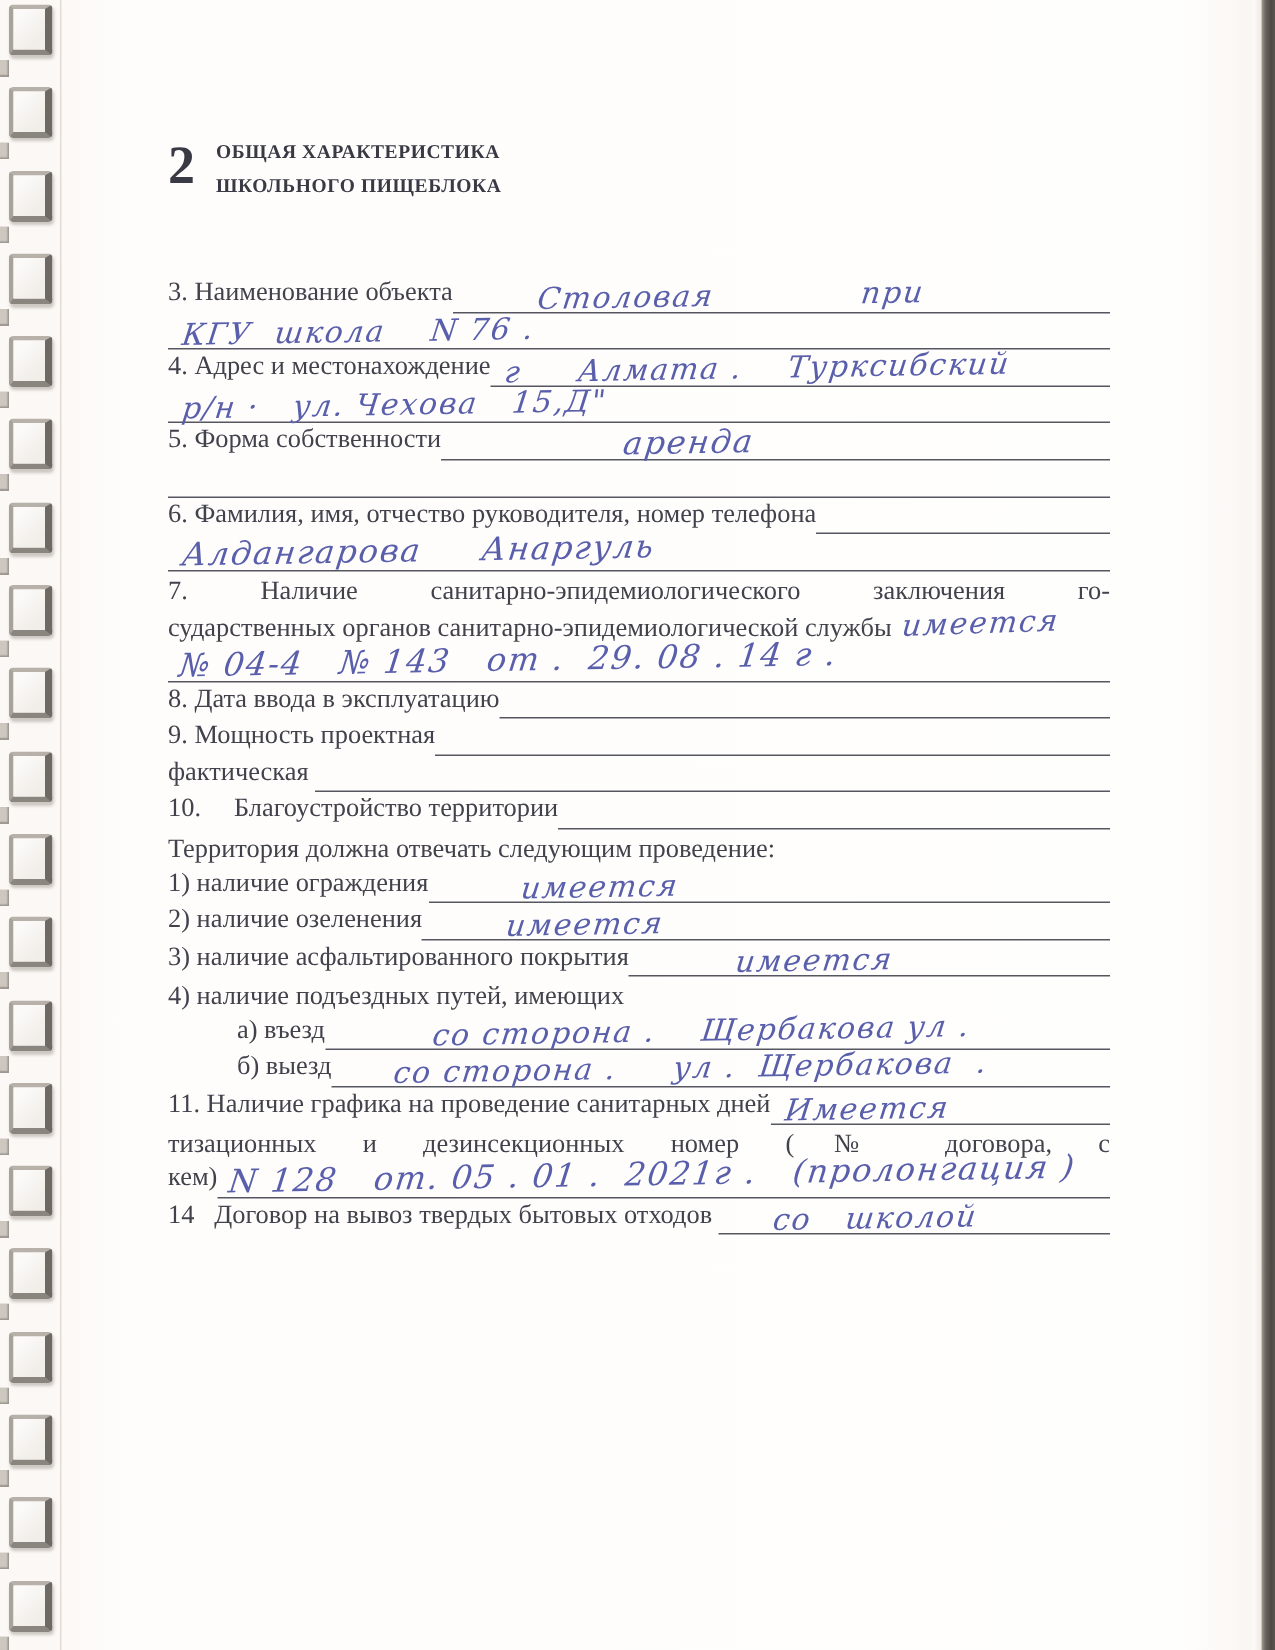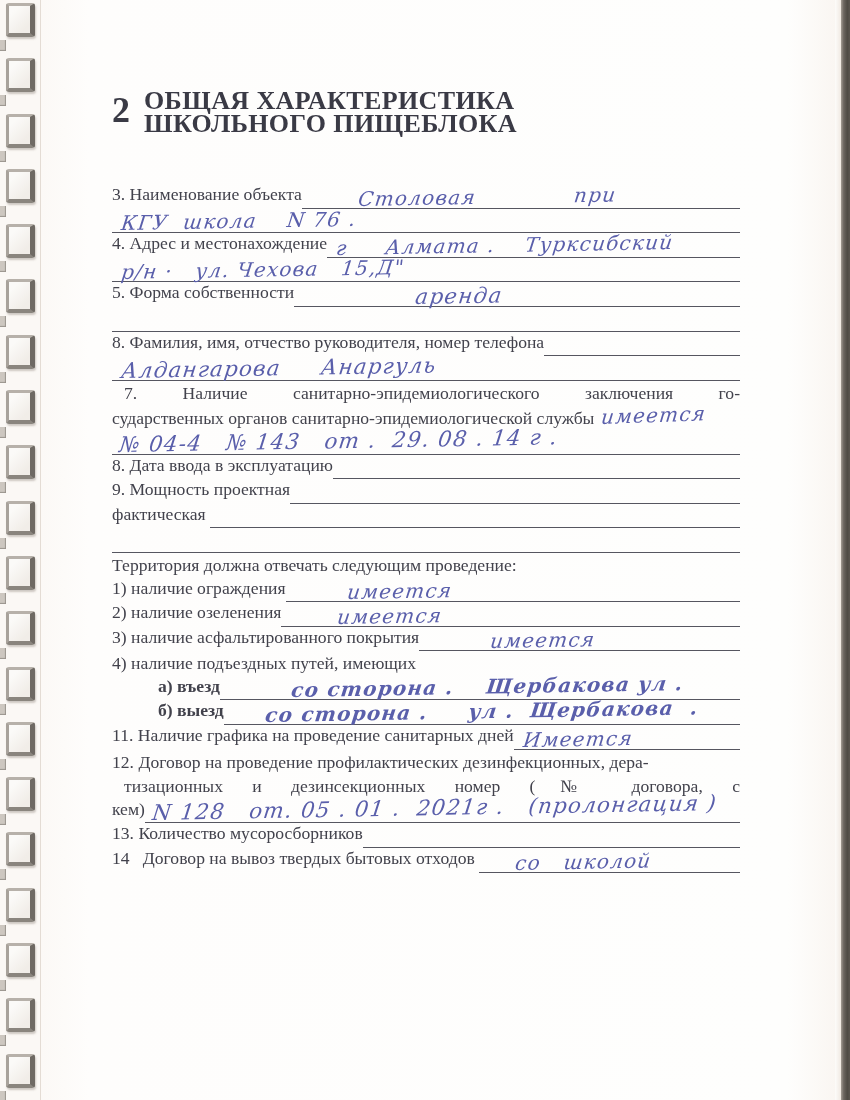--- a/index.html
+++ b/index.html
@@ -55,37 +55,37 @@
     position:absolute; left:41px; top:0; right:15px; bottom:0;
     background:linear-gradient(to right,#fcf9f6 0%,#fefdfc 6%,#fefefd 94%,#faf6f2 100%);
     padding:88px 95px 0 71px;
     z-index:1;
   }
 
   .heading { display:flex; gap:14px; color:#3a3a45; }
   .chapter-num {
     font-size:36px; font-weight:bold; line-height:40px; margin-top:2px;
   }
-  .chapter-title { font-size:26px; font-weight:bold; line-height:22.5px; letter-spacing:.4px; padding-top:2px; }
+  .chapter-title { font-size:13px; font-weight:bold; line-height:22.5px; letter-spacing:.4px; padding-top:2px; }
 
   
   .form { margin-top:49px; color:#42424c; font-size:17.6px; }
   .row {
     display:flex; align-items:flex-start;
     height:24.6px; white-space:pre-wrap;
   }
   .row.plain { display:block; line-height:24.6px; height:24.6px; }
-  .row.just  { text-align:justify; text-align-last:justify;margin-left:12px; }
+  .row.just  { text-align:justify; text-align-last:justify; }
   .lbl { white-space:pre-wrap; flex:0 0 auto; line-height:21px; }
   .fill {
     flex:1 1 auto; align-self:flex-end;
     border-bottom:1.4px solid #565660;
     height:23px; position:relative; white-space:pre-wrap;
   }
-  .indent { padding-left:46px;font-weight:bold; }
+  .indent { padding-left:46px; }
 
   
   .ink {
     font-family:"DejaVu Serif", serif;
     font-style:italic;
     color:#5a5fab;
     font-size:20px;
     letter-spacing:1.2px;
     display:inline-block;
     transform:rotate(-1deg) skewX(-8deg);
@@ -159,21 +159,21 @@
 
     <div class="row">
       <span class="lbl">5. Форма собственности</span>
       <span class="fill"><span class="ink big p120">аренда</span></span>
     </div>
     <div class="row">
       <span class="fill"></span>
     </div>
 
     <div class="row">
-      <span class="lbl">8. Фамилия, имя, отчество руководителя, номер телефона</span>
+      <span class="lbl">6. Фамилия, имя, отчество руководителя, номер телефона</span>
       <span class="fill"></span>
     </div>
     <div class="row">
       <span class="fill"><span class="ink big p8">Алдангарова     Анаргуль</span></span>
     </div>
 
     <div class="row plain just">7. Наличие санитарно-эпидемиологического заключения го-</div>
     <div class="row plain"><span>сударственных органов санитарно-эпидемиологической службы</span><span class="ink inline">имеется</span></div>
     <div class="row">
       <span class="fill"><span class="ink big p6">№ 04-4   № 143   от .  29. 08 . 14 г .</span></span>
@@ -187,20 +187,21 @@
     <div class="row">
       <span class="lbl">9. Мощность проектная</span>
       <span class="fill"></span>
     </div>
     <div class="row">
       <span class="lbl">фактическая </span>
       <span class="fill"></span>
     </div>
 
     <div class="row">
+      <span class="lbl">10.     Благоустройство территории</span>
       <span class="fill"></span>
     </div>
     <div class="row plain">Территория должна отвечать следующим проведение:</div>
 
     <div class="row">
       <span class="lbl">1) наличие ограждения</span>
       <span class="fill"><span class="ink p60">имеется</span></span>
     </div>
     <div class="row">
       <span class="lbl">2) наличие озеленения</span>
@@ -219,31 +220,26 @@
     <div class="row indent">
       <span class="lbl">б) выезд</span>
       <span class="fill"><span class="ink p40">со сторона .     ул .  Щербакова  .</span></span>
     </div>
 
     <div class="row">
       <span class="lbl">11. Наличие графика на проведение санитарных дней</span>
       <span class="fill"><span class="ink p8">Имеется</span></span>
     </div>
 
-    <div class="row plain">12. Договор на проведение профилактических дезинфекционных, дера-</div>
     <div class="row plain just">тизационных и дезинсекционных номер (№ договора, с</div>
     <div class="row">
       <span class="lbl">кем)</span>
       <span class="fill"><span class="ink big p6">N 128   от. 05 . 01 .  2021г .   (пролонгация )</span></span>
     </div>
 
-    <div class="row">
-      <span class="lbl">13. Количество мусоросборников</span>
-      <span class="fill"></span>
-    </div>
 
     <div class="row">
       <span class="lbl">14   Договор на вывоз твердых бытовых отходов </span>
       <span class="fill"><span class="ink p35">со   школой</span></span>
     </div>
 
   </div>
 </div>
 
 </body></html>

